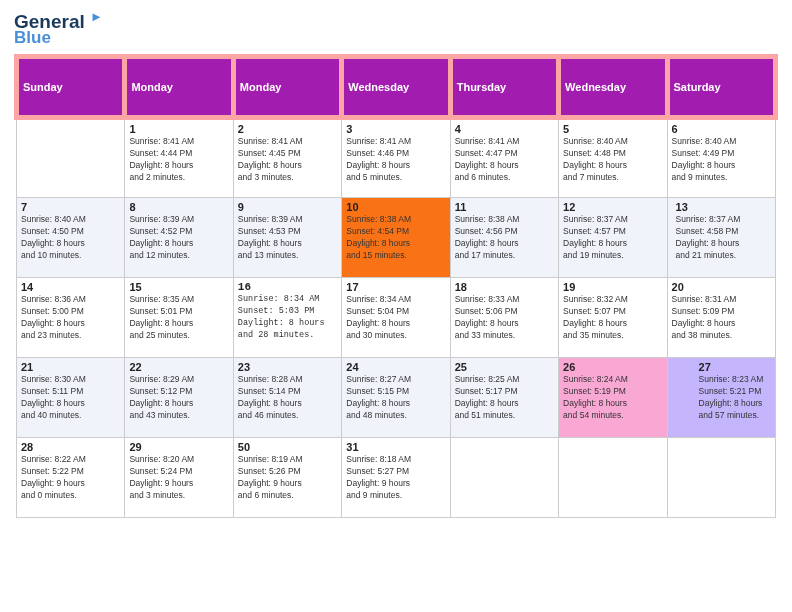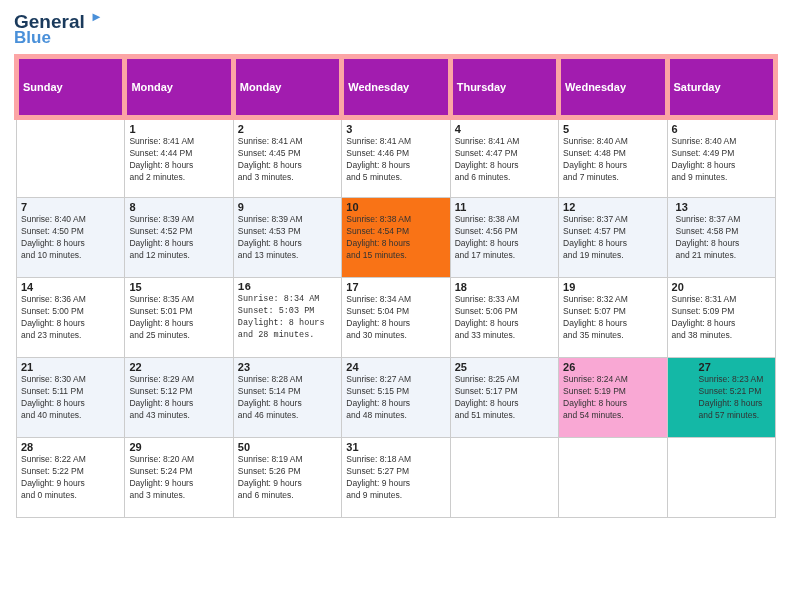--- a/index.html
+++ b/index.html
@@ -224,21 +224,21 @@
             <div class="day-info">Sunrise: 8:27 AM<br>Sunset: 5:15 PM<br>Daylight: 8 hours<br>and 48 minutes.</div>
           </td>
           <td style="background-color: rgb(240, 244, 250);">
             <span class="day-number">25</span>
             <div class="day-info">Sunrise: 8:25 AM<br>Sunset: 5:17 PM<br>Daylight: 8 hours<br>and 51 minutes.</div>
           </td>
           <td style="background-color: #f9a8d4; margin-left: 10px;">
             <span class="day-number">26</span>
             <div class="day-info">Sunrise: 8:24 AM<br>Sunset: 5:19 PM<br>Daylight: 8 hours<br>and 54 minutes.</div>
           </td>
-          <td style="background-color: #14b8a6; padding-left: 31px;">
+          <td style="background-color: #c4b5fd; padding-left: 31px;">
             <span class="day-number">27</span>
             <div class="day-info">Sunrise: 8:23 AM<br>Sunset: 5:21 PM<br>Daylight: 8 hours<br>and 57 minutes.</div>
           </td>
         </tr>
         <tr>
           <td style="background-color: rgb(255, 255, 255);">
             <span class="day-number">28</span>
             <div class="day-info">Sunrise: 8:22 AM<br>Sunset: 5:22 PM<br>Daylight: 9 hours<br>and 0 minutes.</div>
           </td>
           <td style="background-color: rgb(255, 255, 255);">

